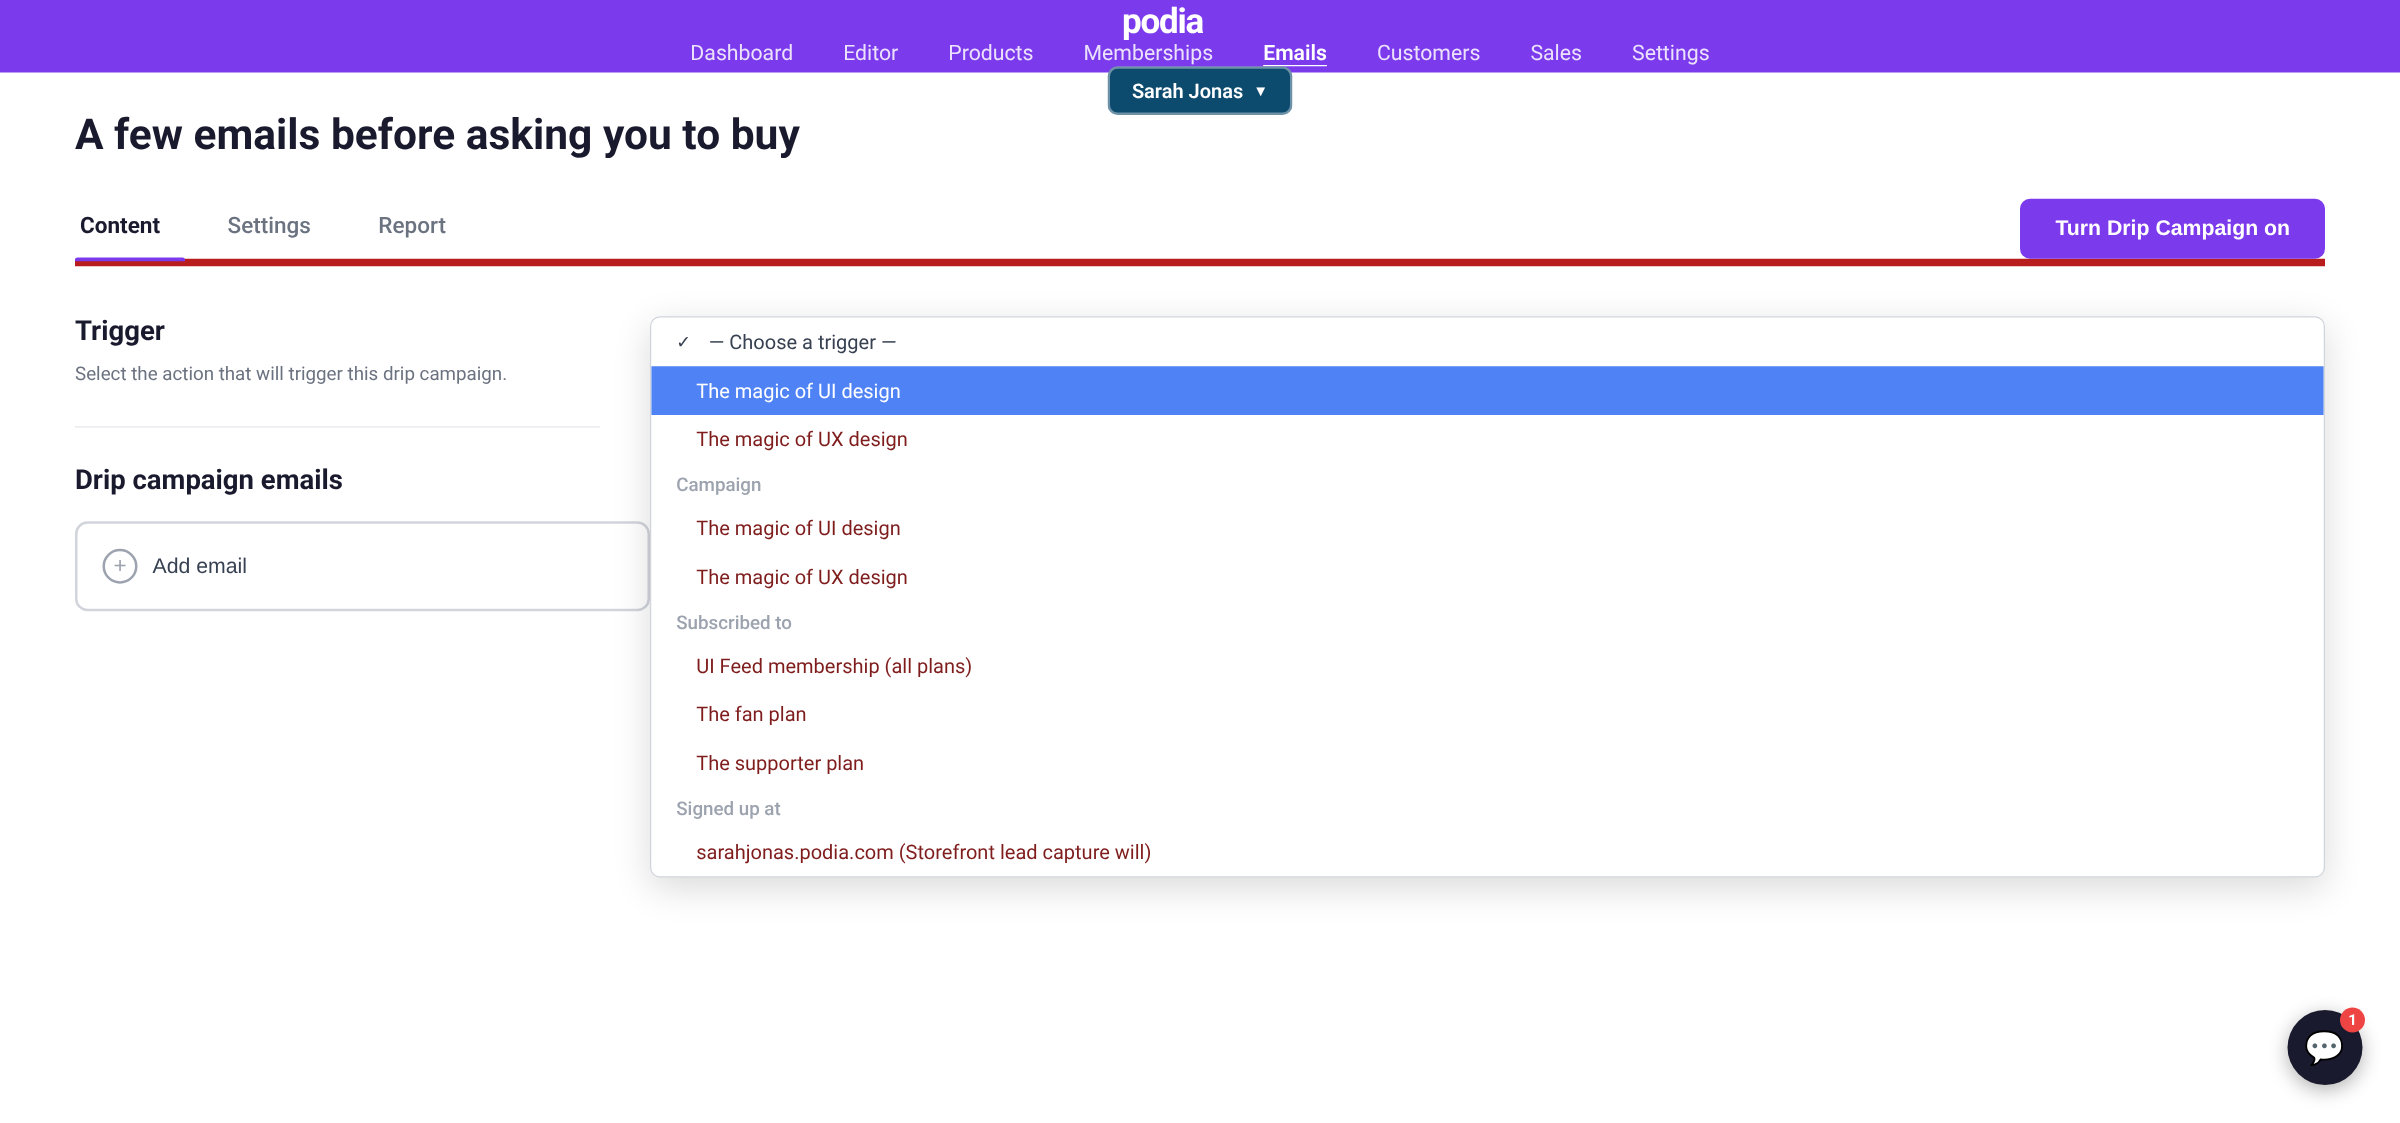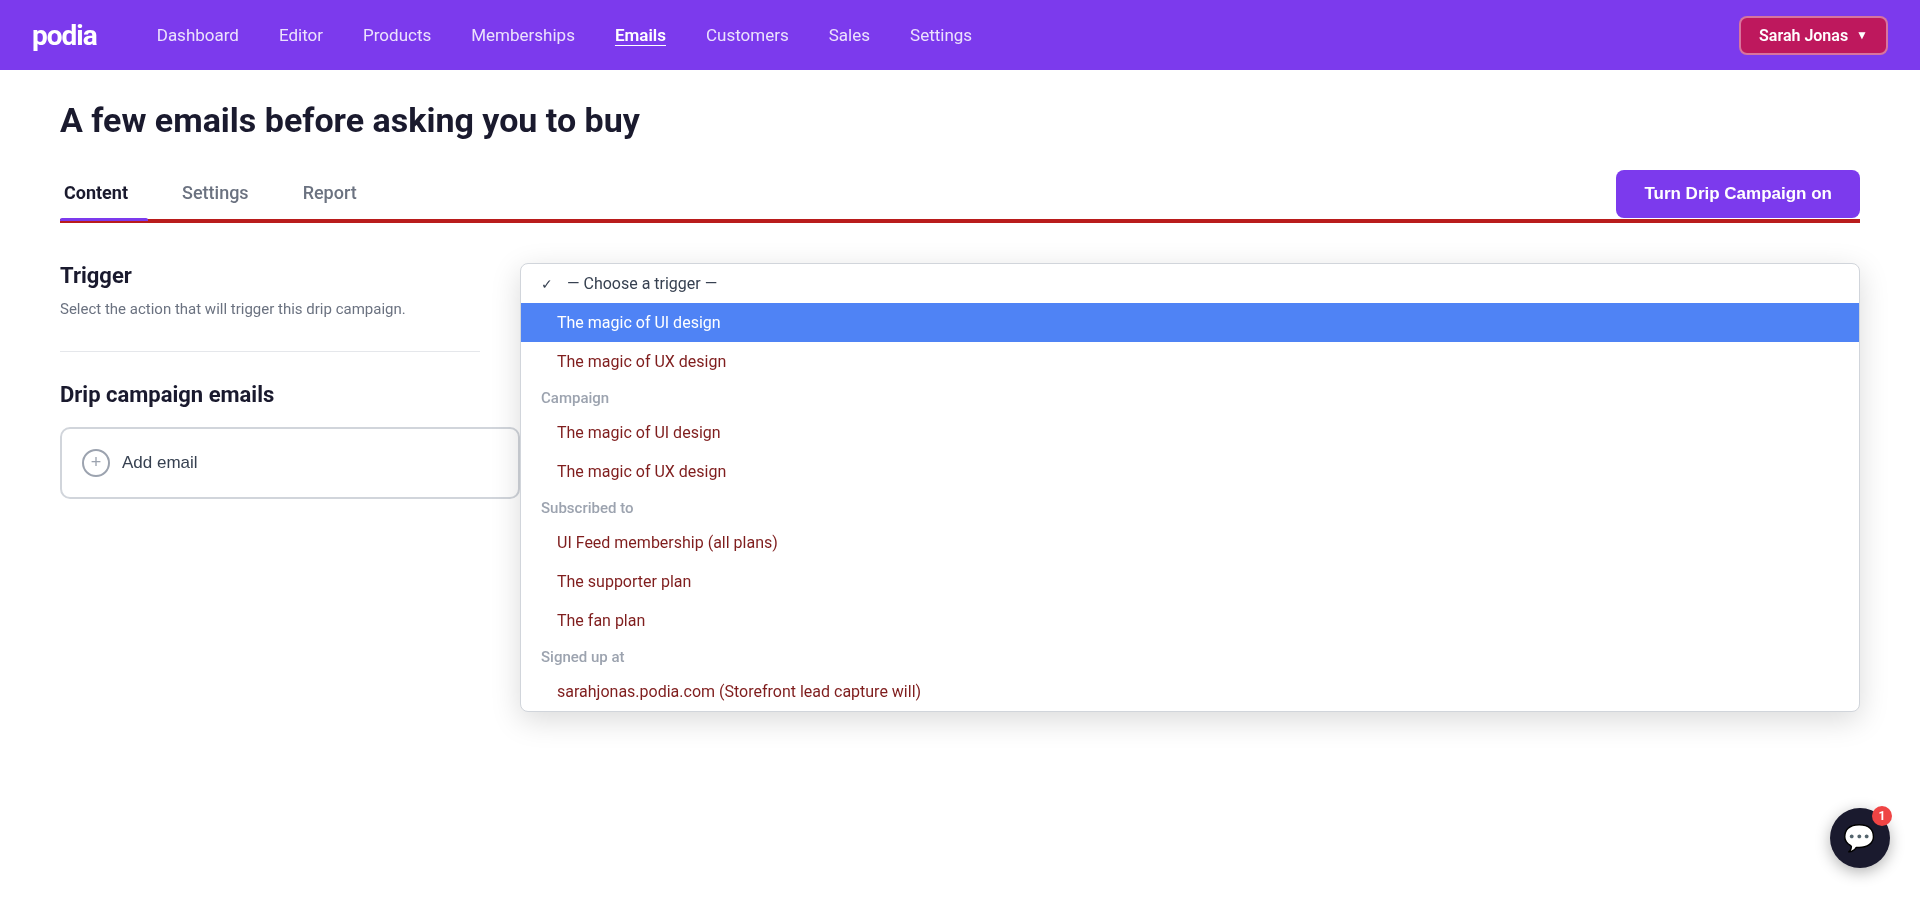--- a/index.html
+++ b/index.html
@@ -1,25 +1,26 @@
 <!DOCTYPE html>
 <html><head>
   <meta charset="utf-8">
   <style>
     * { margin: 0; padding: 0; box-sizing: border-box; }
     body { font-family: -apple-system, BlinkMacSystemFont, 'Segoe UI', Roboto, sans-serif; background: #fff; width: 1920px; min-height: 898px; overflow-x: hidden; }
 
     
     .navbar {
       background: #7c3aed;
-      height: 70px;
+      height: 58px;
       display: flex;
       align-items: center;
       padding: 0 32px;
       gap: 0;
+      flex-direction: column;
     }
     .navbar-logo {
       color: #fff;
       font-size: 28px;
       font-weight: 700;
       margin-right: 60px;
       letter-spacing: -1px;
     }
     .navbar-links {
       display: flex;
@@ -32,21 +33,21 @@
       font-size: 17px;
       font-weight: 400;
     }
     .navbar-links a.active {
       color: #fff;
       font-weight: 600;
       text-decoration: underline;
       text-underline-offset: 4px;
     }
     .navbar-user {
-      background: #be185d;
+      background: #0c4a6e;
       border: 2px solid rgba(255,255,255,0.4);
       border-radius: 8px;
       color: #fff;
       font-size: 16px;
       font-weight: 600;
       padding: 8px 18px;
       display: flex;
       align-items: center;
       gap: 8px;
       cursor: pointer;
@@ -63,22 +64,22 @@
     .page-title {
       font-size: 34px;
       font-weight: 700;
       color: #1a1a2e;
       margin-bottom: 30px;
     }
 
     
     .tabs-bar {
       display: flex;
-      align-items: flex-start;
-      border-bottom: 4px solid #b91c1c;
+      align-items: center;
+      border-bottom: 6px solid #b91c1c;
       margin-bottom: 0;
       position: relative;
       justify-content: space-between;
     }
     .tabs-left {
       display: flex;
       gap: 0;
     }
     .tab {
       padding: 12px 20px 16px 4px;
@@ -378,22 +379,22 @@
               <span class="check-icon">✓</span>
               <span>— Choose a trigger —</span>
             </div>
             <div class="dropdown-item dropdown-item-indent selected">The magic of UI design</div>
             <div class="dropdown-item dropdown-item-indent">The magic of UX design</div>
             <div class="dropdown-item group-label">Campaign</div>
             <div class="dropdown-item dropdown-item-indent">The magic of UI design</div>
             <div class="dropdown-item dropdown-item-indent">The magic of UX design</div>
             <div class="dropdown-item group-label">Subscribed to</div>
             <div class="dropdown-item dropdown-item-indent">UI Feed membership (all plans)</div>
+            <div class="dropdown-item dropdown-item-indent">The fan plan</div>
             <div class="dropdown-item dropdown-item-indent">The supporter plan</div>
-            <div class="dropdown-item dropdown-item-indent">The fan plan</div>
             <div class="dropdown-item group-label">Signed up at</div>
             <div class="dropdown-item dropdown-item-indent">sarahjonas.podia.com (Storefront lead capture will)</div>
           </div>
       </div>
 
       <div class="create-email-section">
         <div class="email-icon-box">
           <svg width="40" height="32" viewBox="0 0 40 32" fill="none">
             <rect x="2" y="2" width="36" height="28" rx="3" stroke="#7c3aed" stroke-width="3" fill="none"></rect>
             <path d="M2 8 L20 18 L38 8" stroke="#7c3aed" stroke-width="3" fill="none"></path>

